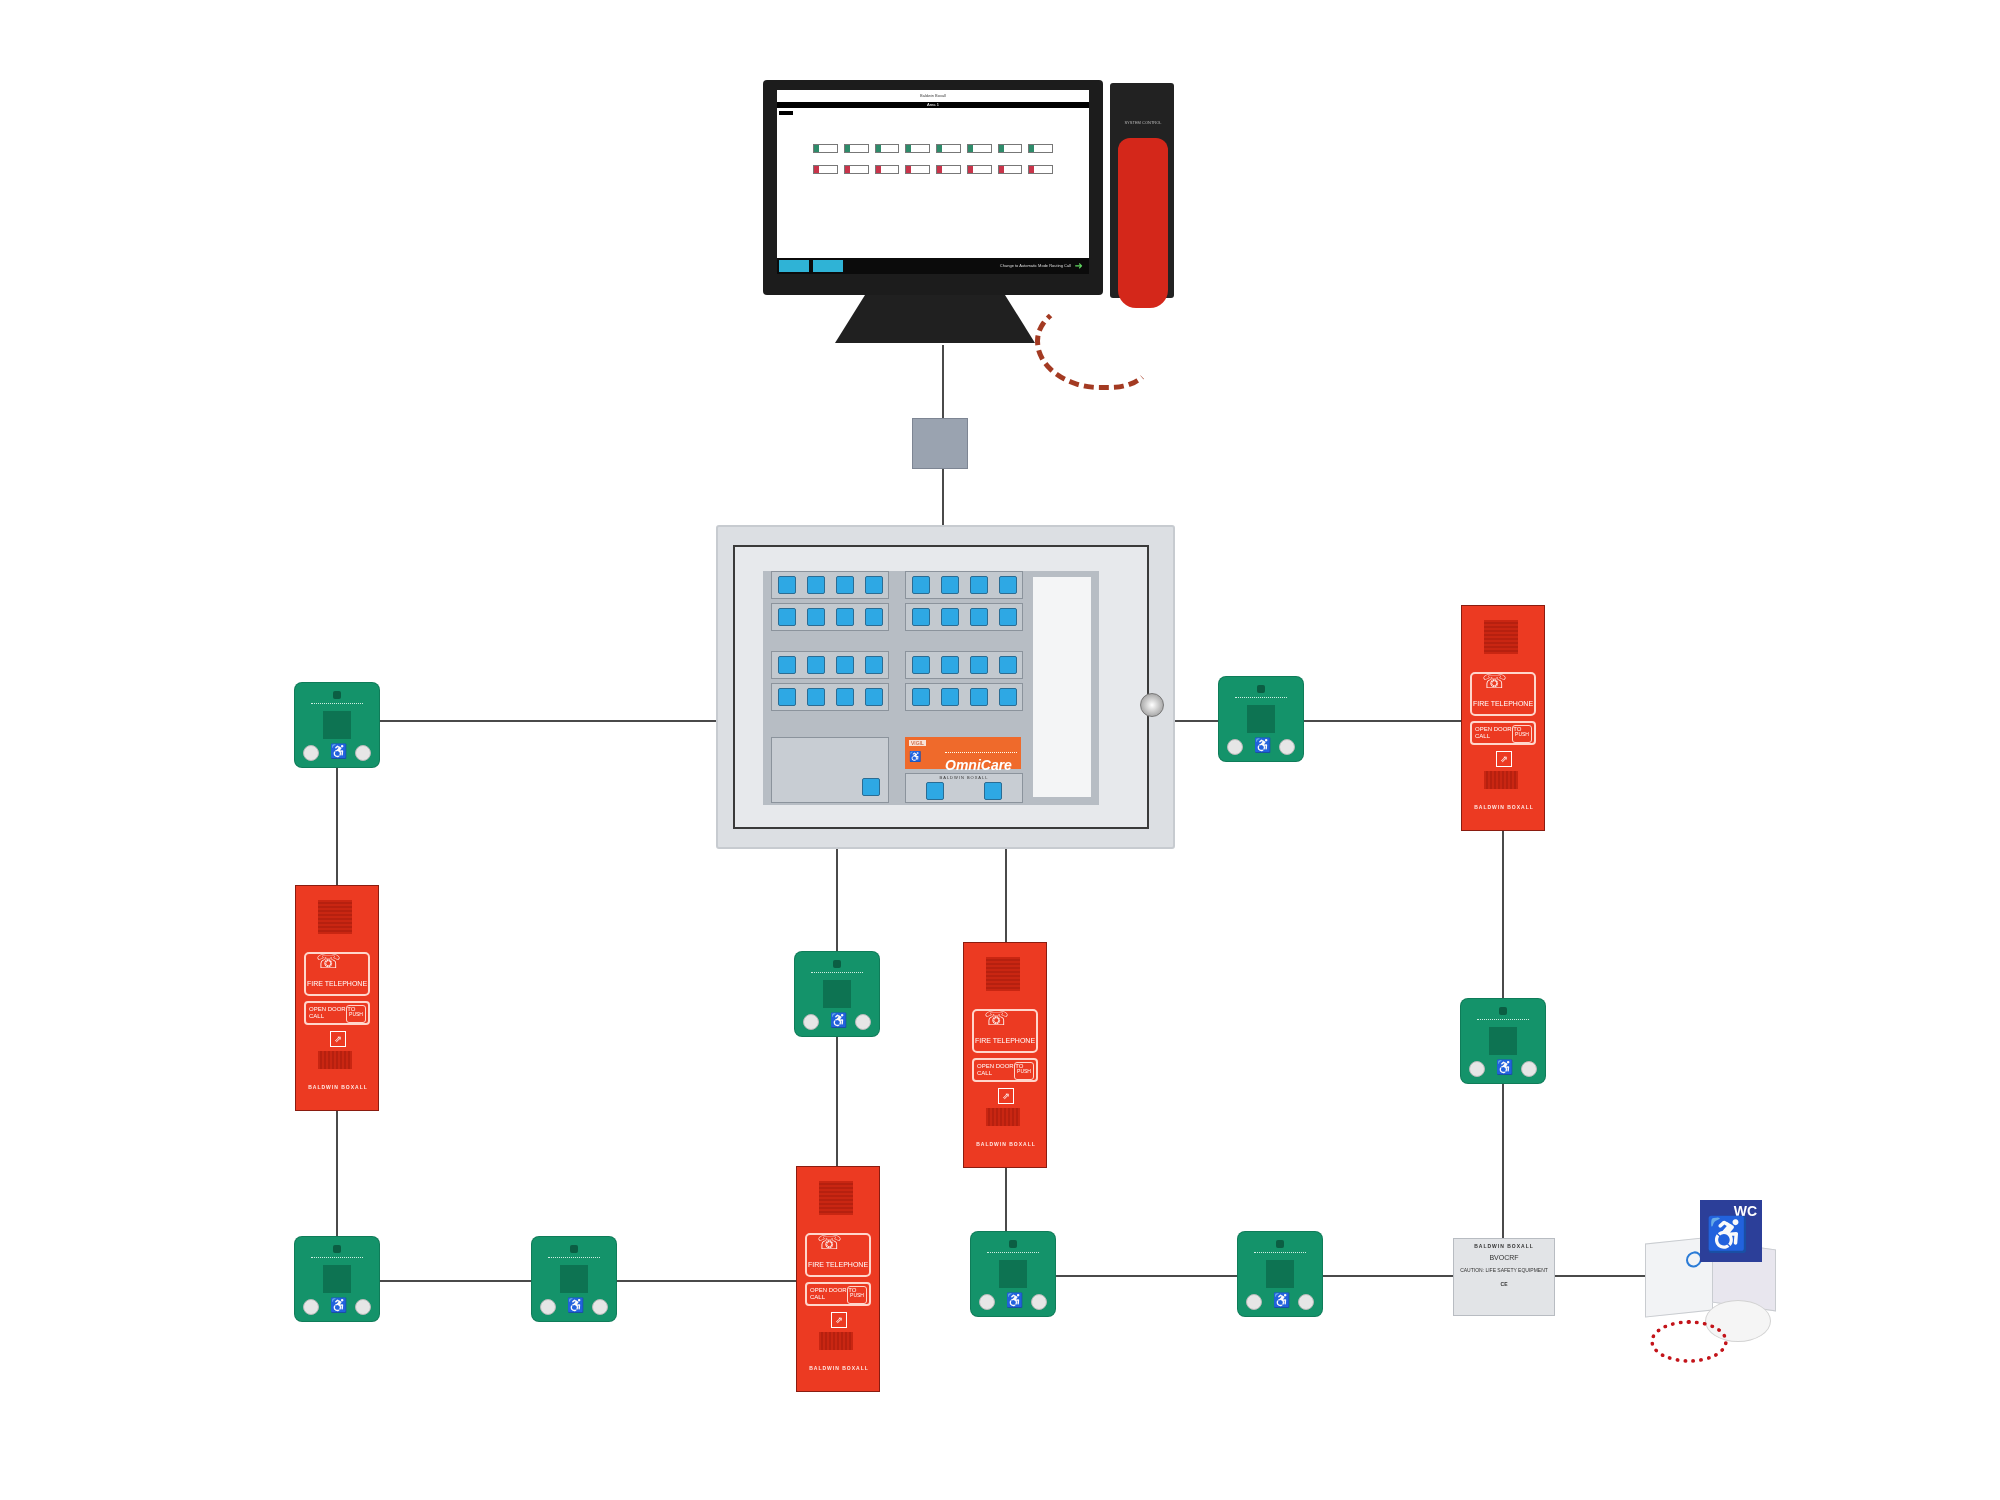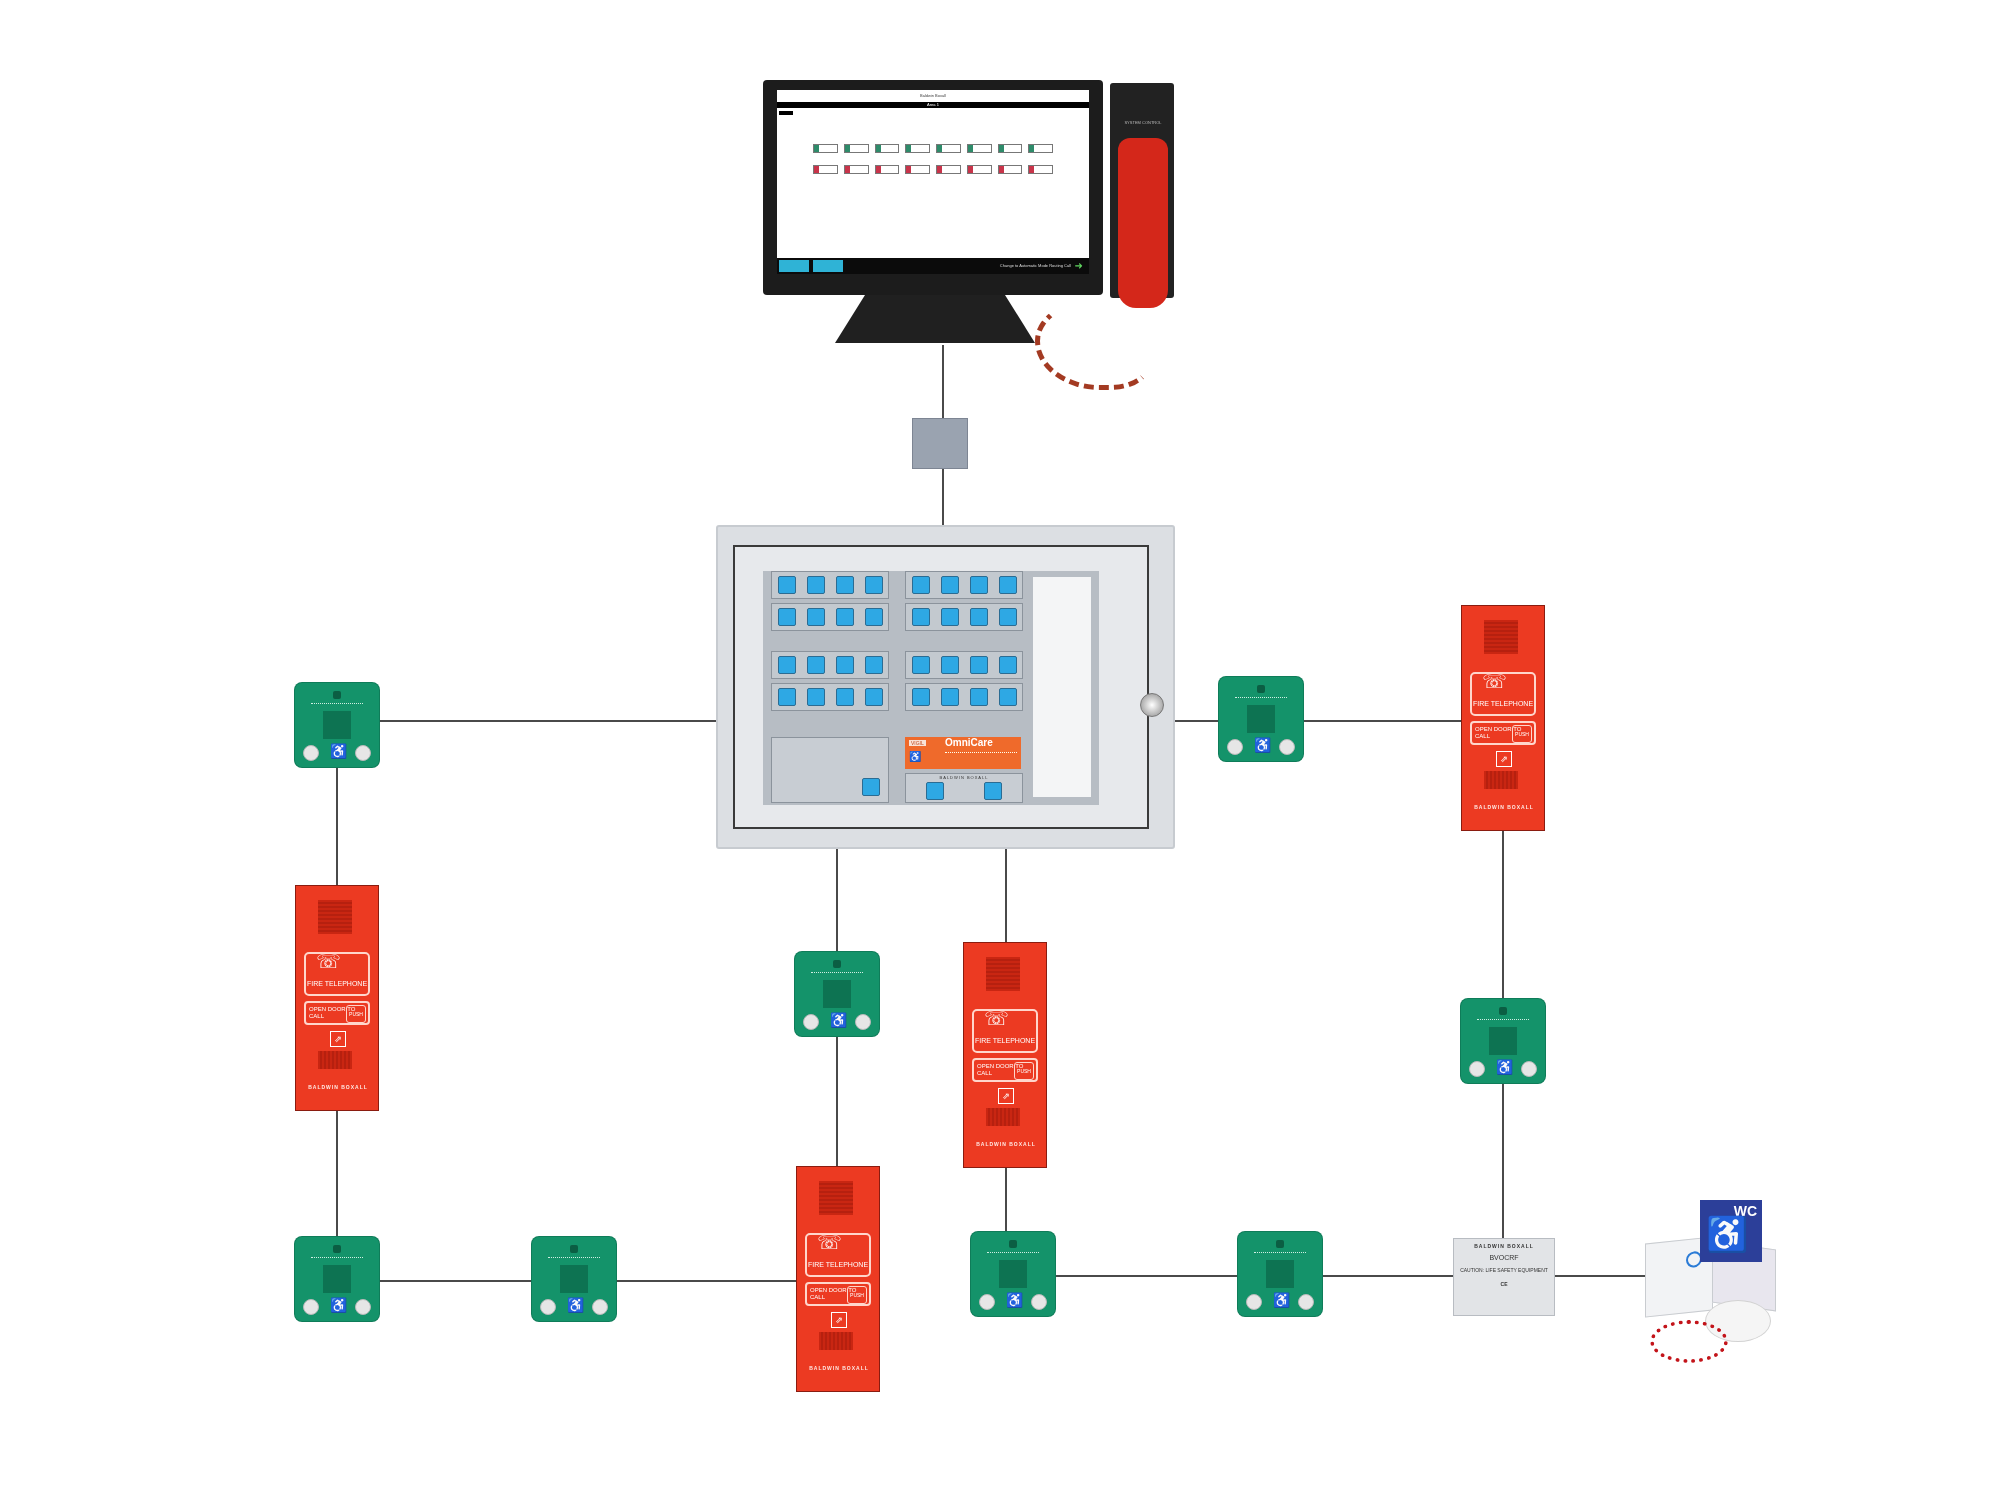--- a/index.html
+++ b/index.html
@@ -50,21 +50,21 @@
   
   .jbox{position:absolute;left:912px;top:418px;width:54px;height:49px;background:#9aa3b0;border:1px solid #7d8593;}
   
   .panel{position:absolute;left:716px;top:525px;width:455px;height:320px;background:#dcdfe3;border:2px solid #c7cbd0;border-radius:3px;}
   .door-frame{position:absolute;left:15px;top:18px;width:412px;height:280px;border:2px solid #3a3a3a;background:#e7e9ec;}
   .inner{position:absolute;left:28px;top:24px;width:336px;height:234px;background:#b7bdc4;}
   .bank{position:absolute;width:116px;height:26px;border:1px solid #8b939c;background:#c3c9cf;display:flex;justify-content:space-around;align-items:center;}
   .key{width:16px;height:16px;background:#2ea8e4;border:1px solid #2b6c93;border-radius:2px;}
   .status-box{position:absolute;left:8px;top:166px;width:116px;height:64px;border:1px solid #8b939c;background:#c8cdd3;}
   .omni{position:absolute;left:142px;top:166px;width:116px;height:32px;background:#ef6a2b;color:#fff;}
-  .omni-title{position:absolute;left:40px;top:0;font-weight:bold;font-size:10px;}
+  .omni-title{position:absolute;left:40px;top:20px;font-style:italic;font-weight:bold;font-size:14px;}
   .omni-tag{position:absolute;left:4px;top:3px;font-size:5px;background:#f9e3d6;color:#c1481b;padding:0 2px;}
   .omni-sub{position:absolute;left:40px;top:15px;width:72px;height:3px;border-top:1px dotted #ffe;}
   .omni-icons{position:absolute;left:4px;top:14px;font-size:10px;}
   .ctrl-box{position:absolute;left:142px;top:202px;width:116px;height:28px;border:1px solid #8b939c;background:#c8cdd3;}
   .ctrl-label{position:absolute;left:0;right:0;top:1px;text-align:center;font-size:4px;letter-spacing:1px;color:#333;}
   .handset-bay{position:absolute;left:270px;top:6px;width:58px;height:220px;background:#f4f5f6;}
   .lock{position:absolute;left:405px;top:146px;width:22px;height:22px;border-radius:50%;background:radial-gradient(#fff,#888);border:1px solid #777;}
   
   .plate{position:absolute;left:1453px;top:1238px;width:100px;height:76px;background:#e2e4e7;border:1px solid #b8bcc2;font-size:5px;color:#333;text-align:center;}
   .plate .pb{font-weight:bold;letter-spacing:1px;margin-top:4px;}

